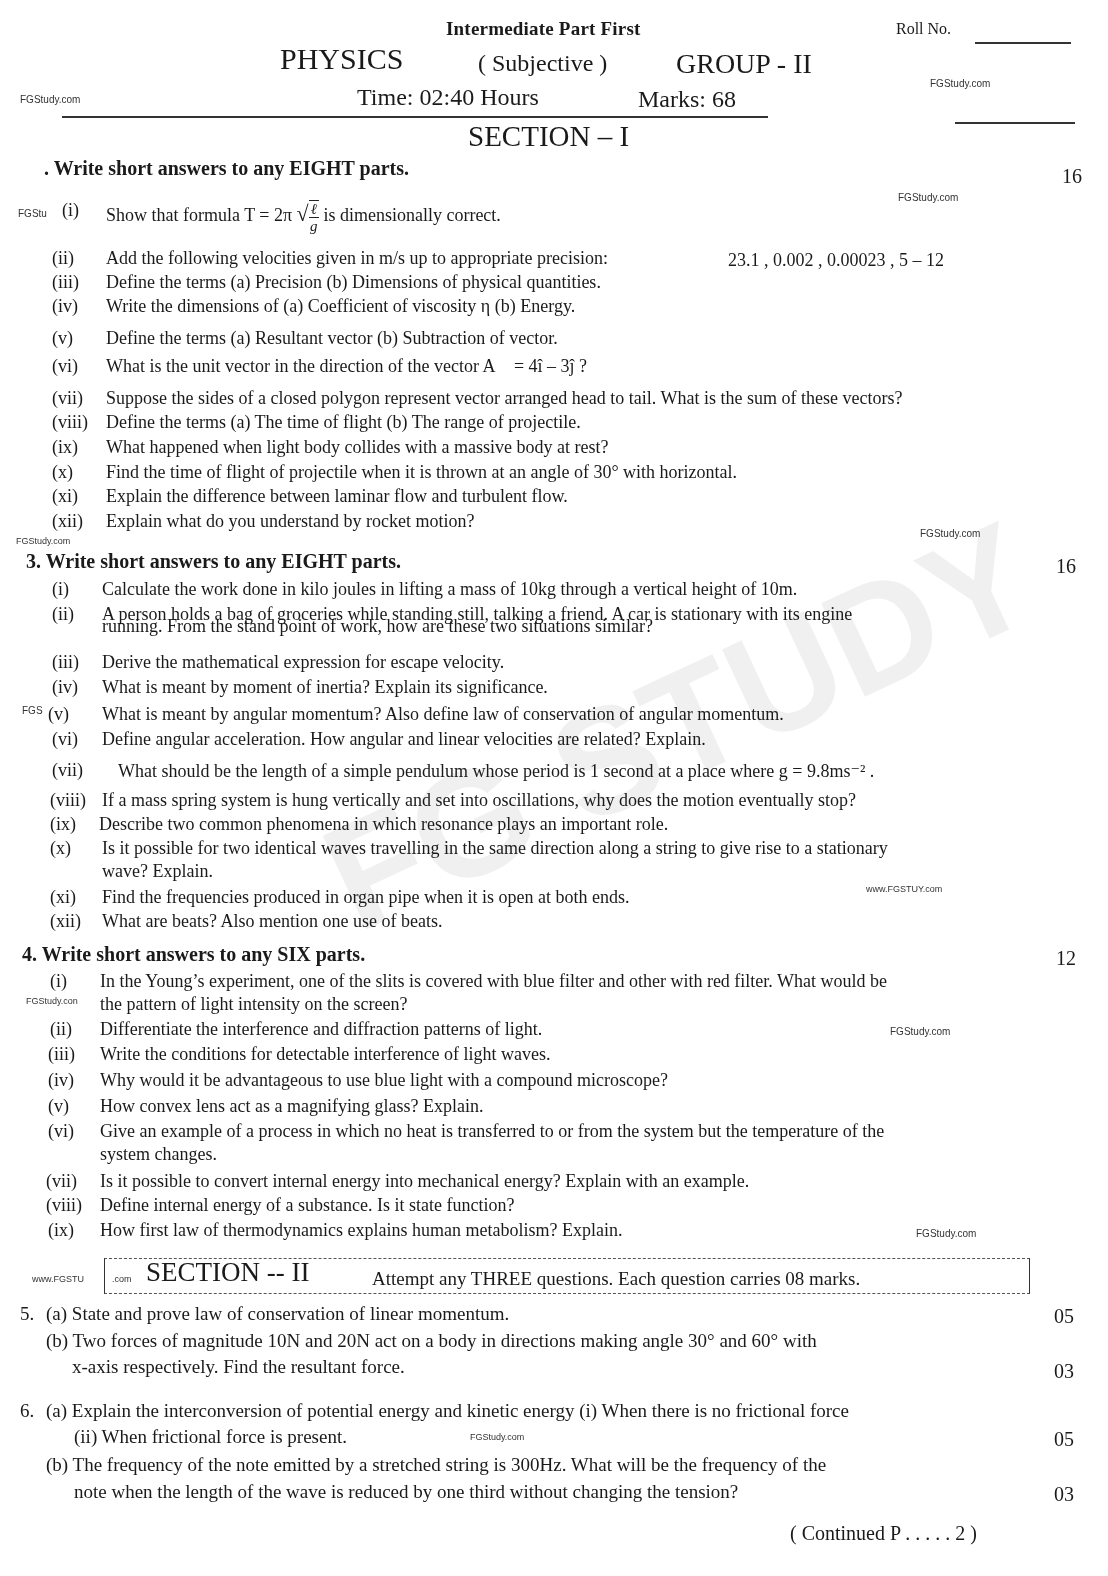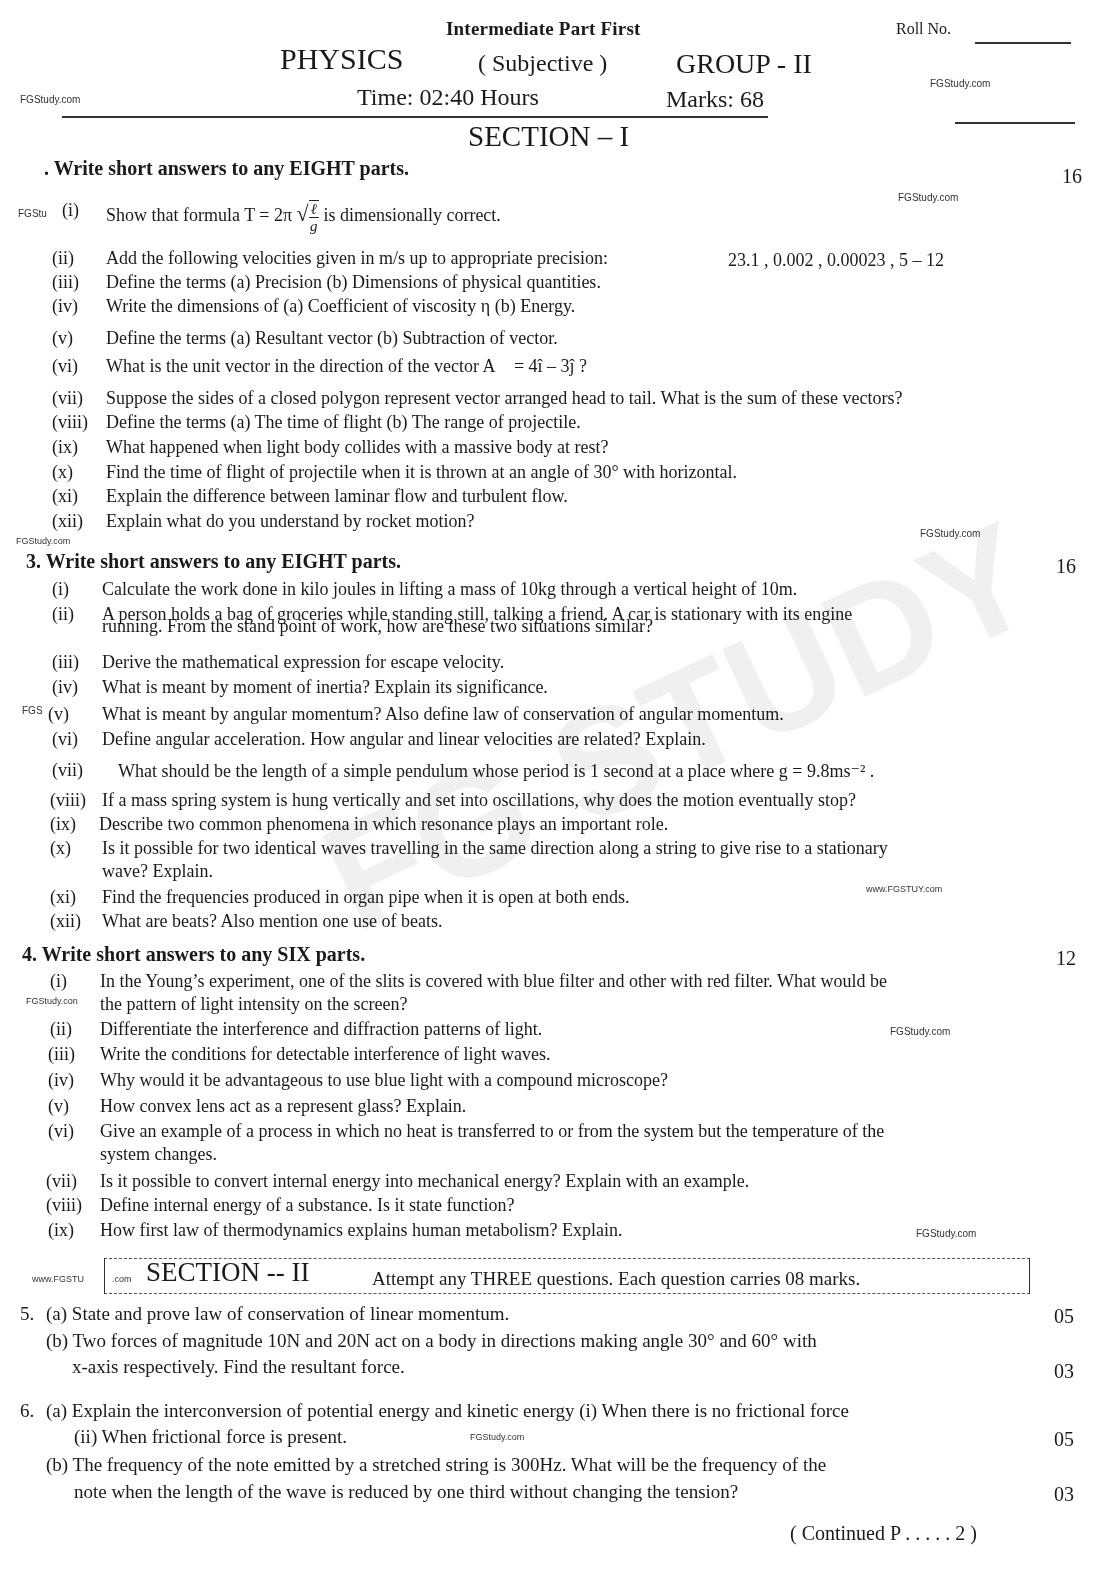--- a/index.html
+++ b/index.html
@@ -33,21 +33,21 @@
 <div class="abs" style="left:896px; top:20px; font-size:16px;">Roll No.</div>
 <div class="rule" style="left:975px; top:42px; width:96px; height:1.5px;"></div>
 
 <div class="abs hdr2" style="left:280px; top:42px;">PHYSICS</div>
 <div class="abs hdr3" style="left:478px; top:50px;">( Subjective )</div>
 <div class="abs hdr3" style="left:676px; top:48px; font-size:28px;">GROUP - II</div>
 <div class="abs wm" style="left:930px; top:78px;">FGStudy.com</div>
 
 <div class="abs wm" style="left:20px; top:94px;">FGStudy.com</div>
 <div class="abs hdr3" style="left:357px; top:84px;">Time: 02:40 Hours</div>
-<div class="abs hdr3" style="left:638px; top:86px;margin-left:28px;">Marks: 68</div>
+<div class="abs hdr3" style="left:638px; top:86px;">Marks: 68</div>
 <div class="rule" style="left:62px; top:116px; width:706px;"></div>
 <div class="rule" style="left:955px; top:122px; width:120px;"></div>
 
 <div class="abs sect" style="left:468px; top:120px;text-align:right;">SECTION – I</div>
 
 <div class="abs qhead" style="left:44px; top:157px;">. Write short answers to any EIGHT parts.</div>
 <div class="abs marks" style="left:1062px; top:165px;">16</div>
 
 <div class="abs wm" style="left:18px; top:208px;">FGStu</div>
 <div class="abs wm" style="left:898px; top:192px;">FGStudy.com</div>
@@ -186,21 +186,21 @@
 <div class="item" style="left:48px; top:1044px;">
   <span class="num">(iii)</span>
   <span class="txt" style="left:52px;">Write the conditions for detectable interference of light waves.</span>
 </div>
 <div class="item" style="left:48px; top:1070px;">
   <span class="num">(iv)</span>
   <span class="txt" style="left:52px;">Why would it be advantageous to use blue light with a compound microscope?</span>
 </div>
 <div class="item" style="left:48px; top:1096px;">
   <span class="num">(v)</span>
-  <span class="txt" style="left:52px;">How convex lens act as a represent glass?  Explain.</span>
+  <span class="txt" style="left:52px;">How convex lens act as a magnifying glass?  Explain.</span>
 </div>
 <div class="item" style="left:48px; top:1121px;">
   <span class="num">(vi)</span>
   <span class="txt" style="left:52px;">Give an example of a process in which no heat is transferred to or from the system but the temperature of the</span>
   <span class="txt" style="left:52px; top:23px;">system changes.</span>
 </div>
 <div class="item" style="left:46px; top:1171px;">
   <span class="num">(vii)</span>
   <span class="txt" style="left:54px;">Is it possible to convert internal energy into mechanical energy?  Explain with an example.</span>
 </div>

